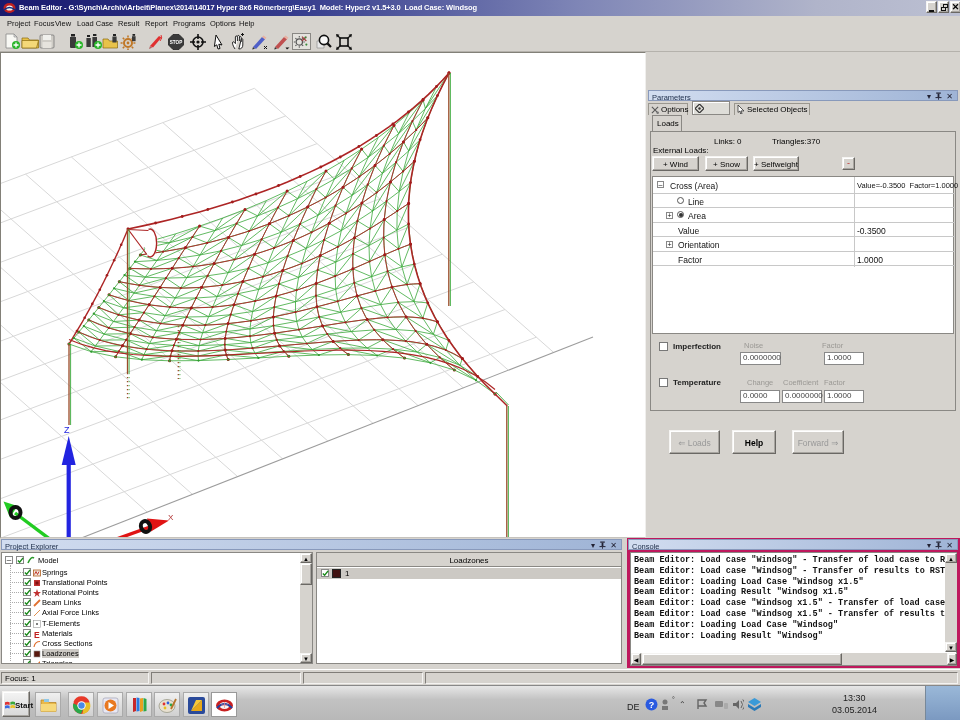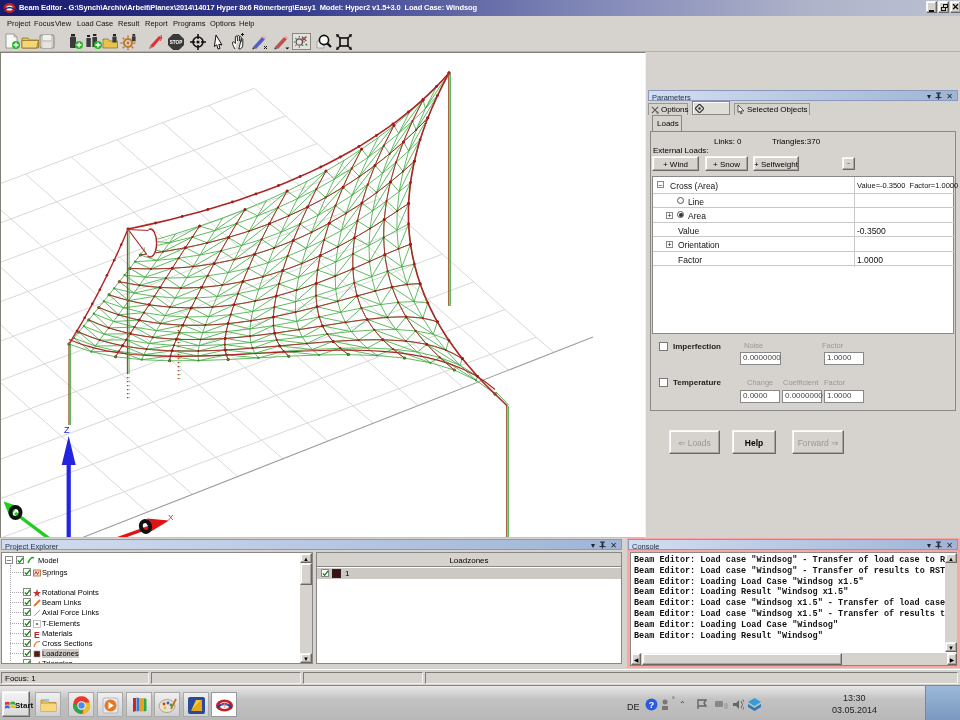--- a/index.html
+++ b/index.html
@@ -1035,20 +1035,32 @@
      <span class="abs" style="left:21px;top:0px;width:8px;height:8px;background:#fff;border:1px solid #888;"></span>
      <svg class="abs" style="left:22px;top:1px" width="7" height="7" viewBox="0 0 8 8">
             <path d="M1 4 L3 6 L7 1" stroke="#1a8a1a" stroke-width="1.6" fill="none"></path>
           </svg>
      <svg class="abs" style="left:31px;top:1px" width="8" height="8" viewBox="0 0 8 8">
             <rect x="0.5" y="1" width="7" height="6" fill="#f0e8e0" stroke="#b06020" stroke-width="0.8"></rect>
             <path d="M1.5 5.5 L3 2.5 L4.5 5.5 L6 2.5" stroke="#c03020" stroke-width="0.9" fill="none"></path>
           </svg>
      <span class="abs" style="left:40px;top:0px;font-size:7.5px;">Springs</span>
    </div>
+   <div class="abs" style="left:0;top:25.1px;width:290px;height:10px;">
+     <span class="abs" style="left:8px;top:4px;width:13px;height:1px;border-top:1px dotted #aaa;"></span>
+     <span class="abs" style="left:21px;top:0px;width:8px;height:8px;background:#fff;border:1px solid #888;"></span>
+     <svg class="abs" style="left:22px;top:1px" width="7" height="7" viewBox="0 0 8 8">
+            <path d="M1 4 L3 6 L7 1" stroke="#1a8a1a" stroke-width="1.6" fill="none"></path>
+          </svg>
+     <svg class="abs" style="left:31px;top:1px" width="8" height="8" viewBox="0 0 8 8">
+            <rect x="1" y="1" width="6" height="6" fill="#c03030"></rect>
+            <rect x="2.5" y="2.5" width="3" height="3" fill="#801010"></rect>
+          </svg>
+     <span class="abs" style="left:40px;top:0px;font-size:7.5px;">Translational Points</span>
+   </div>
    <div class="abs" style="left:0;top:35.2px;width:290px;height:10px;">
      <span class="abs" style="left:8px;top:4px;width:13px;height:1px;border-top:1px dotted #aaa;"></span>
      <span class="abs" style="left:21px;top:0px;width:8px;height:8px;background:#fff;border:1px solid #888;"></span>
      <svg class="abs" style="left:22px;top:1px" width="7" height="7" viewBox="0 0 8 8">
             <path d="M1 4 L3 6 L7 1" stroke="#1a8a1a" stroke-width="1.6" fill="none"></path>
           </svg>
      <svg class="abs" style="left:31px;top:1px" width="8" height="8" viewBox="0 0 8 8">
             <path d="M4 0 L5 3 L8 3 L5.5 5 L6.5 8 L4 6 L1.5 8 L2.5 5 L0 3 L3 3 z" fill="#c03030"></path>
           </svg>
      <span class="abs" style="left:40px;top:0px;font-size:7.5px;">Rotational Points</span>
@@ -1144,21 +1156,21 @@
    <div class="abs" style="left:0;top:15px;width:304px;height:11px;background:#ccc9c4;">
      <span class="abs" style="left:4px;top:1px;width:8px;height:8px;background:#fff;border:1px solid #888;"></span>
      <svg class="abs" style="left:5px;top:2px" width="7" height="7" viewBox="0 0 8 8">
             <path d="M1 4 L3 6 L7 1" stroke="#1a8a1a" stroke-width="1.6" fill="none"></path>
           </svg>
      <span class="abs" style="left:15px;top:1px;width:9px;height:9px;background:#401010;border:1px solid #222;"></span>
      <span class="abs" style="left:28px;top:1px;">1</span>
    </div>
  </div>
 </div>
-<div class="abs" style="left:627px;top:538px;width:333px;height:130px;background:#fca5a5;">
+<div class="abs" style="left:627px;top:538px;width:333px;height:130px;background:#be185d;">
  <div class="panel-title abs" style="left:1px;top:1px;width:330px;height:11px;">Console
    <span class="ptbtn" style="right:26px;">▾</span><span class="ptbtn" style="right:15px;"><svg width="7" height="8" viewBox="0 0 7 8">
             <rect x="1.2" y="0.5" width="4.6" height="1.2" fill="#223"></rect>
             <rect x="2.6" y="1.7" width="1.8" height="3.4" fill="#223"></rect>
             <rect x="0.5" y="5.1" width="6" height="1" fill="#223"></rect>
             <rect x="3.1" y="6.1" width="0.9" height="1.6" fill="#223"></rect>
           </svg></span><span class="ptbtn" style="right:4px;">✕</span>
  </div>
  <div class="abs" style="left:3px;top:14px;width:327px;height:114px;background:#fff;border:1px solid #8a8884;font-family:'Liberation Mono',monospace;font-size:8.5px;font-weight:bold;white-space:pre;overflow:hidden;color:#111;line-height:10.8px;padding:2px 0 0 3px;">Beam Editor: Load case "Windsog" - Transfer of load case to RST
 Beam Editor: Load case "Windsog" - Transfer of results to RSTA

